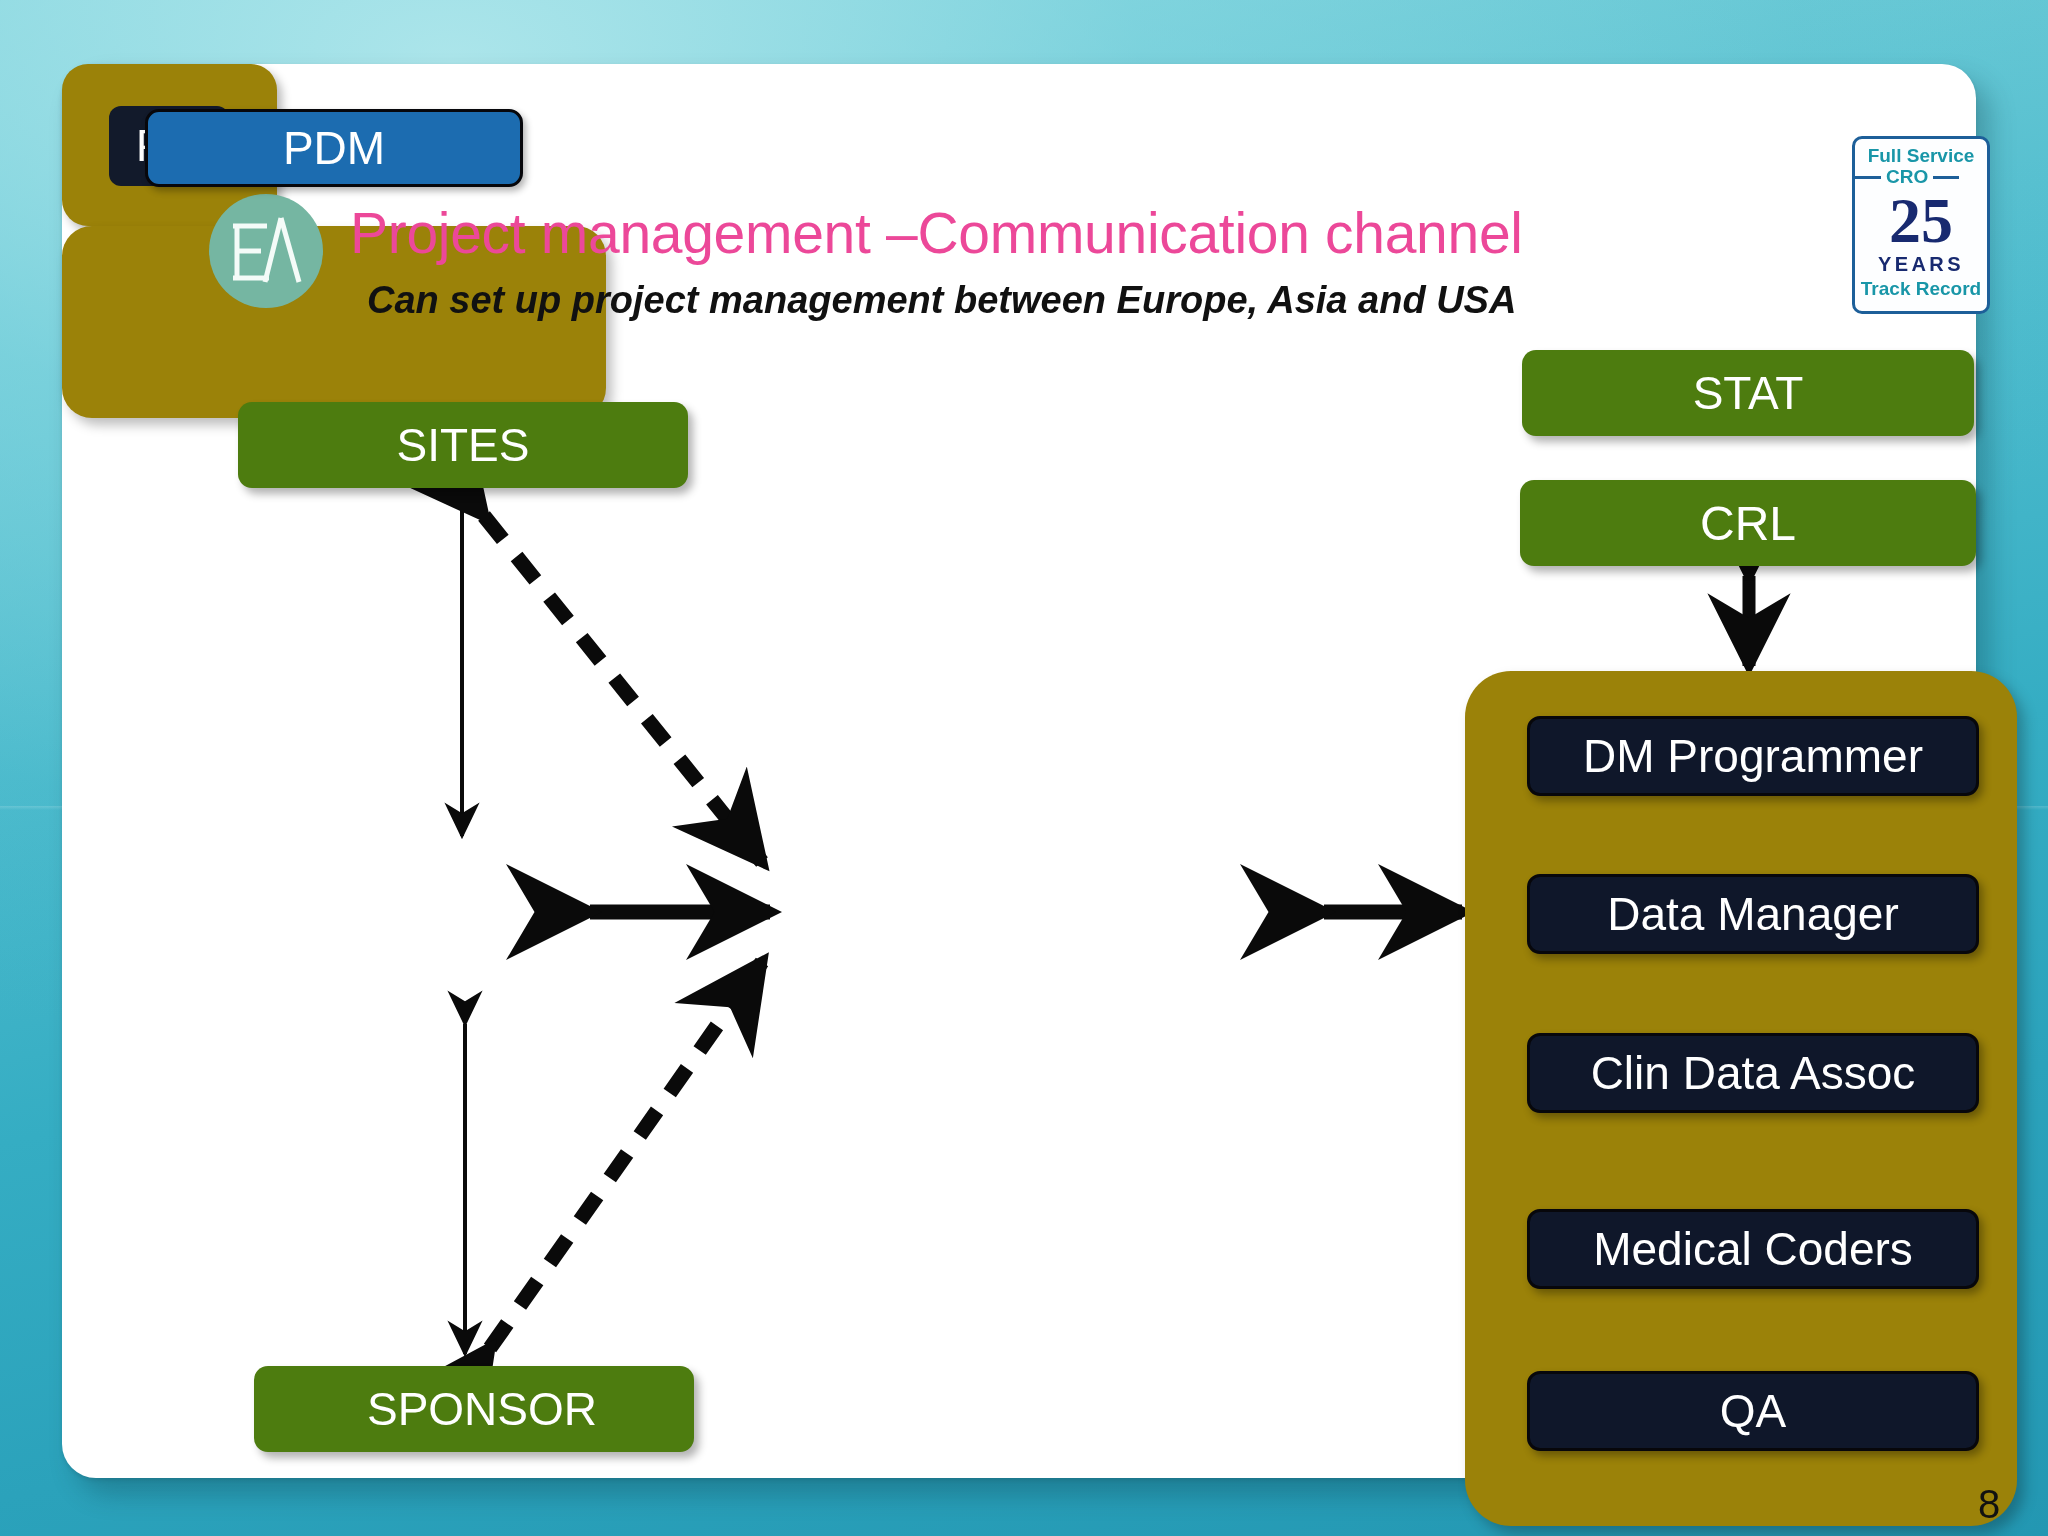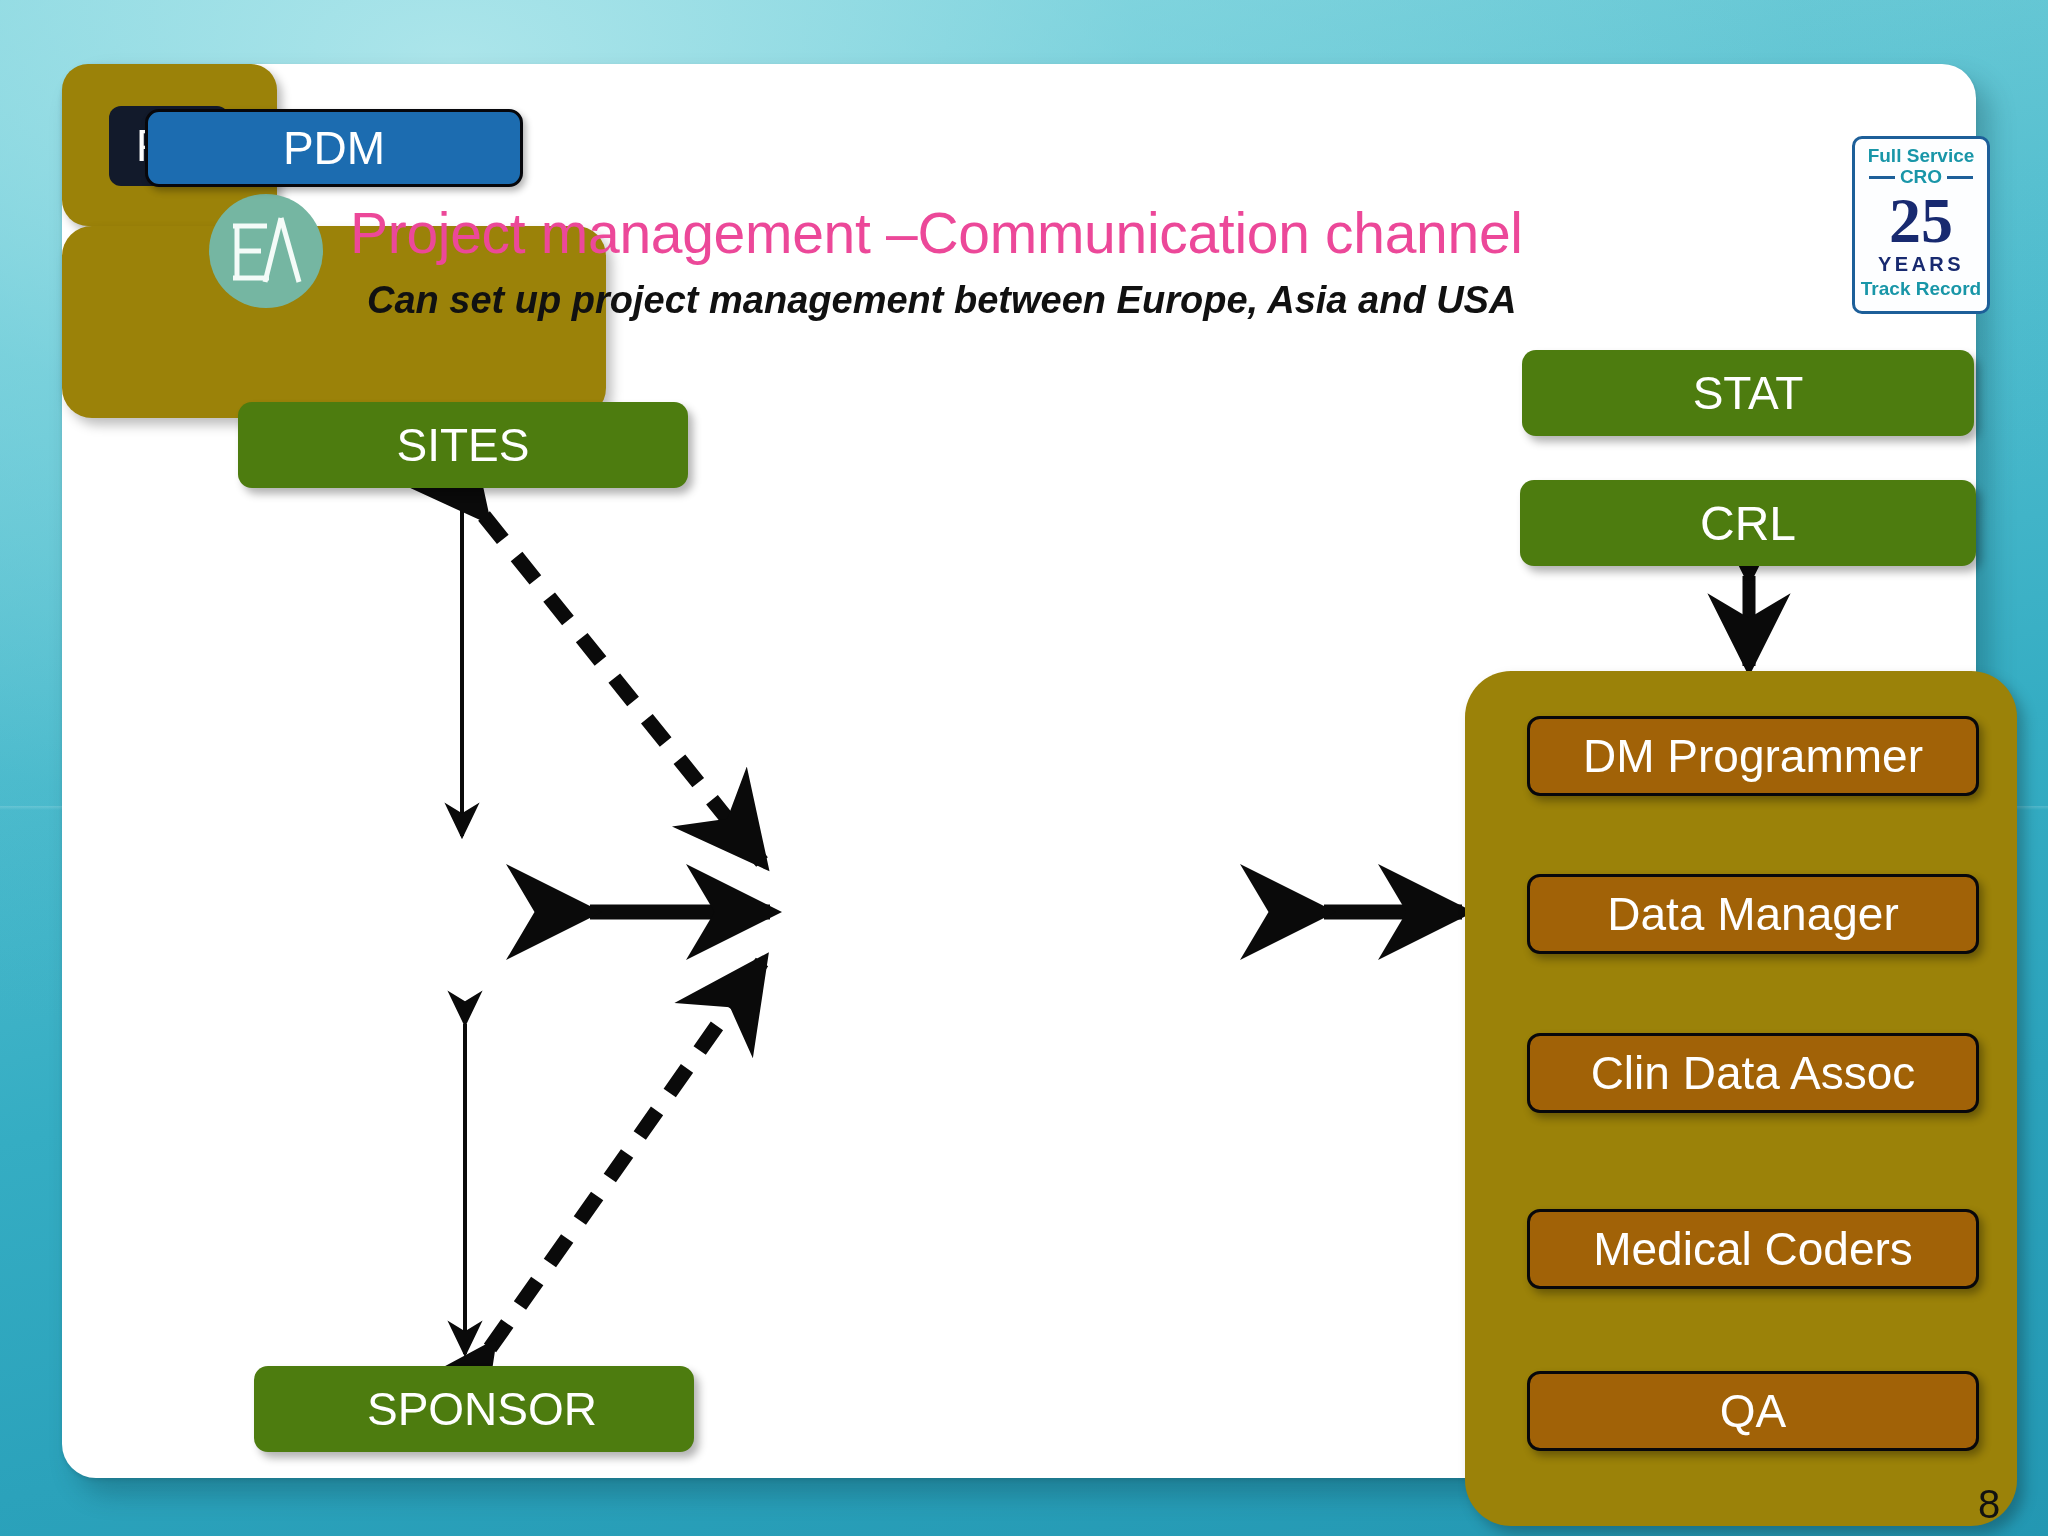--- a/index.html
+++ b/index.html
@@ -101,21 +101,21 @@
   .badge-top {
     margin-top: 7px;
     font-size: 19px;
     font-weight: bold;
     color: #1996a8;
     line-height: 1.02;
   }
   .badge-cro-row {
     display: flex;
     align-items: center;
-    justify-content: center;
+    justify-content: flex-start;
     gap: 5px;
     margin-top: 1px;
   }
   .badge-rule {
     height: 3px;
     width: 26px;
     background: #1d5f99;
   }
   .badge-cro {
     font-size: 19px;
@@ -198,21 +198,21 @@
   }
   .role {
     position: absolute;
     left: 62px;
     width: 452px;
     height: 80px;
     display: flex;
     align-items: center;
     justify-content: center;
     box-sizing: border-box;
-    background: #a16207;
+    background: #0f172a;
     border: 3px solid #07070b;
     border-radius: 13px;
     color: #ffffff;
     font-size: 46px;
     white-space: nowrap;
     box-shadow: 4px 5px 8px rgba(0,0,0,0.33);
   }
   .role.r0 { top: 45px; }
   .role.r1 { top: 203px; }
   .role.r2 { top: 362px; }

